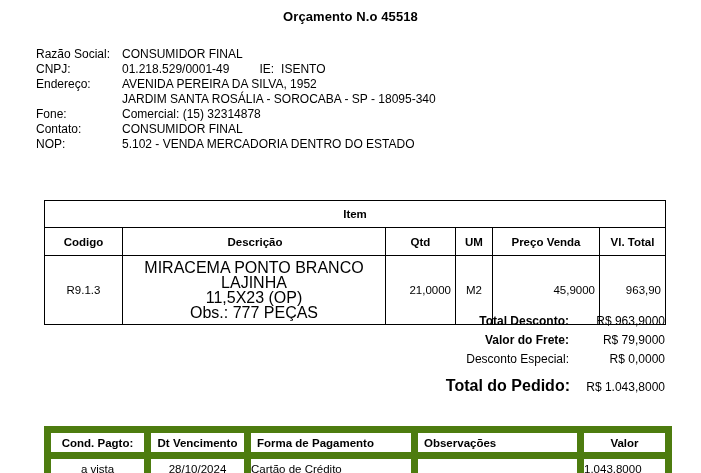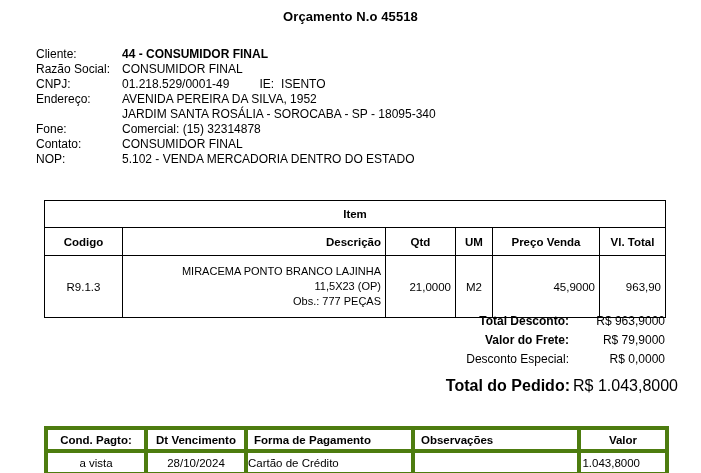--- a/index.html
+++ b/index.html
@@ -90,23 +90,23 @@
     text-align: center;
     font-size: 11.5px;
   }
   .cell-codigo {
     text-align: center;
     height: 53px;
     font-size: 11.5px;
   }
   .cell-desc {
     padding: 3px 0 3px 6px;
-    text-align: right;
+    text-align: center;
     line-height: 15px;
-    font-size: 11px;
+    font-size: 16px;
   }
   .cell-num {
     text-align: right;
     padding-right: 6px;
     font-size: 11.5px;
   }
   .cell-center {
     text-align: center;
     font-size: 11.5px;
   }
@@ -146,40 +146,40 @@
     height: 24px;
     line-height: 24px;
     margin-top: 5px;
   }
   .tot-row.grand .tot-label {
     font-size: 16px;
     font-weight: bold;
     padding-right: 2px;
   }
   .tot-row.grand .tot-value {
-    font-size: 16px;
+    font-size: 12px;
     font-weight: normal;
     width: 92px;
     flex: 0 0 92px;
     text-align: right;
     padding-left: 1px;
   }
 
   
   .pay-table {
     position: absolute;
     left: 44px;
     top: 426px;
     width: 621px;
     border-collapse: collapse;
     table-layout: fixed;
     font-size: 11.5px;
   }
   .pay-table td, .pay-table th {
-    border: 4px solid #4d7c0f;
+    border: 7px solid #4d7c0f;
     padding: 0;
     height: 19px;
     font-size: 11.5px;
   }
   .pay-table th {
     font-weight: bold;
     text-align: center;
   }
   .pay-table td { text-align: center; }
   .pay-table td.left {
@@ -194,24 +194,20 @@
     padding-left: 6px;
   }
 </style>
 </head>
 <body>
 
 <div class="doc-title">Orçamento N.o 45518</div>
 
 <div class="cust-block">
 
-  <div class="cust-row">
-    <span class="cust-label">Cliente:</span>
-    <span class="cust-value bold">44 - CONSUMIDOR FINAL</span>
-  </div>
 
   <div class="cust-row">
     <span class="cust-label">Razão Social:</span>
     <span class="cust-value">CONSUMIDOR FINAL</span>
   </div>
 
   <div class="cust-row">
     <span class="cust-label">CNPJ:</span>
     <span class="cust-value">01.218.529/0001-49</span>
     <span class="ie-label">IE:</span>
@@ -253,21 +249,21 @@
     <col style="width:37px">
     <col style="width:107px">
     <col style="width:66px">
   </colgroup>
   <thead>
     <tr>
       <td class="item-merged-head" colspan="6">Item</td>
     </tr>
     <tr>
       <th>Codigo</th>
-      <th class="left-head" style="text-align:right;padding-left:6px">Descrição</th>
+      <th class="left-head" style="text-align:center;padding-left:6px">Descrição</th>
       <th>Qtd</th>
       <th>UM</th>
       <th>Preço Venda</th>
       <th>Vl. Total</th>
     </tr>
   </thead>
   <tbody>
     <tr>
       <td class="cell-codigo">R9.1.3</td>
       <td class="cell-desc">

